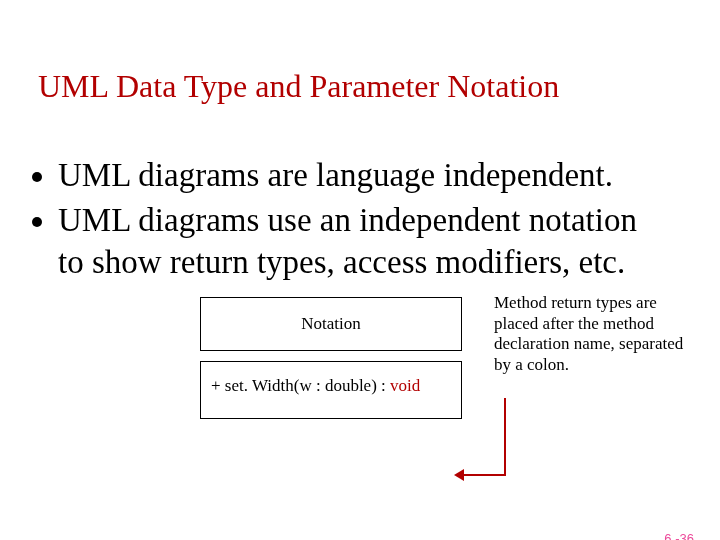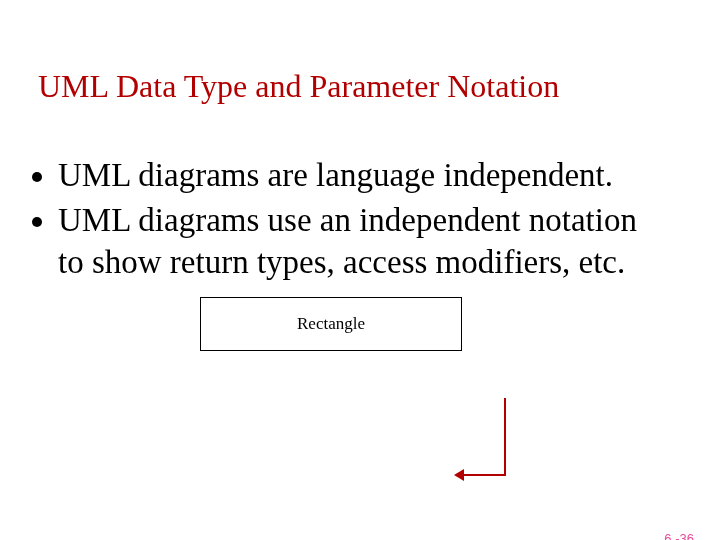--- a/index.html
+++ b/index.html
@@ -120,23 +120,27 @@
   <div class="title">UML Data Type and Parameter Notation</div>
 
   <div class="bullets">
     <ul>
       <li>UML diagrams are language independent.</li>
       <li>UML diagrams use an independent notation to show return types, access modifiers, etc.</li>
     </ul>
   </div>
 
   <div class="uml">
-    <div class="row name">Rectangle</div>
+    <div class="row name">Notation</div>
+    <div class="row op">
+      <span>+ set. Width(w : double) : </span><span class="ret-type">void</span>
+    </div>
   </div>
 
+  <div class="annotation">Method return types are placed after the method declaration name, separated by a colon.</div>
 
   <div class="arrow-v"></div>
   <div class="arrow-h"></div>
   <div class="arrow-head"></div>
 
   <div class="pagenum">6 -36</div>
 
 </div>
 
 </body></html>

